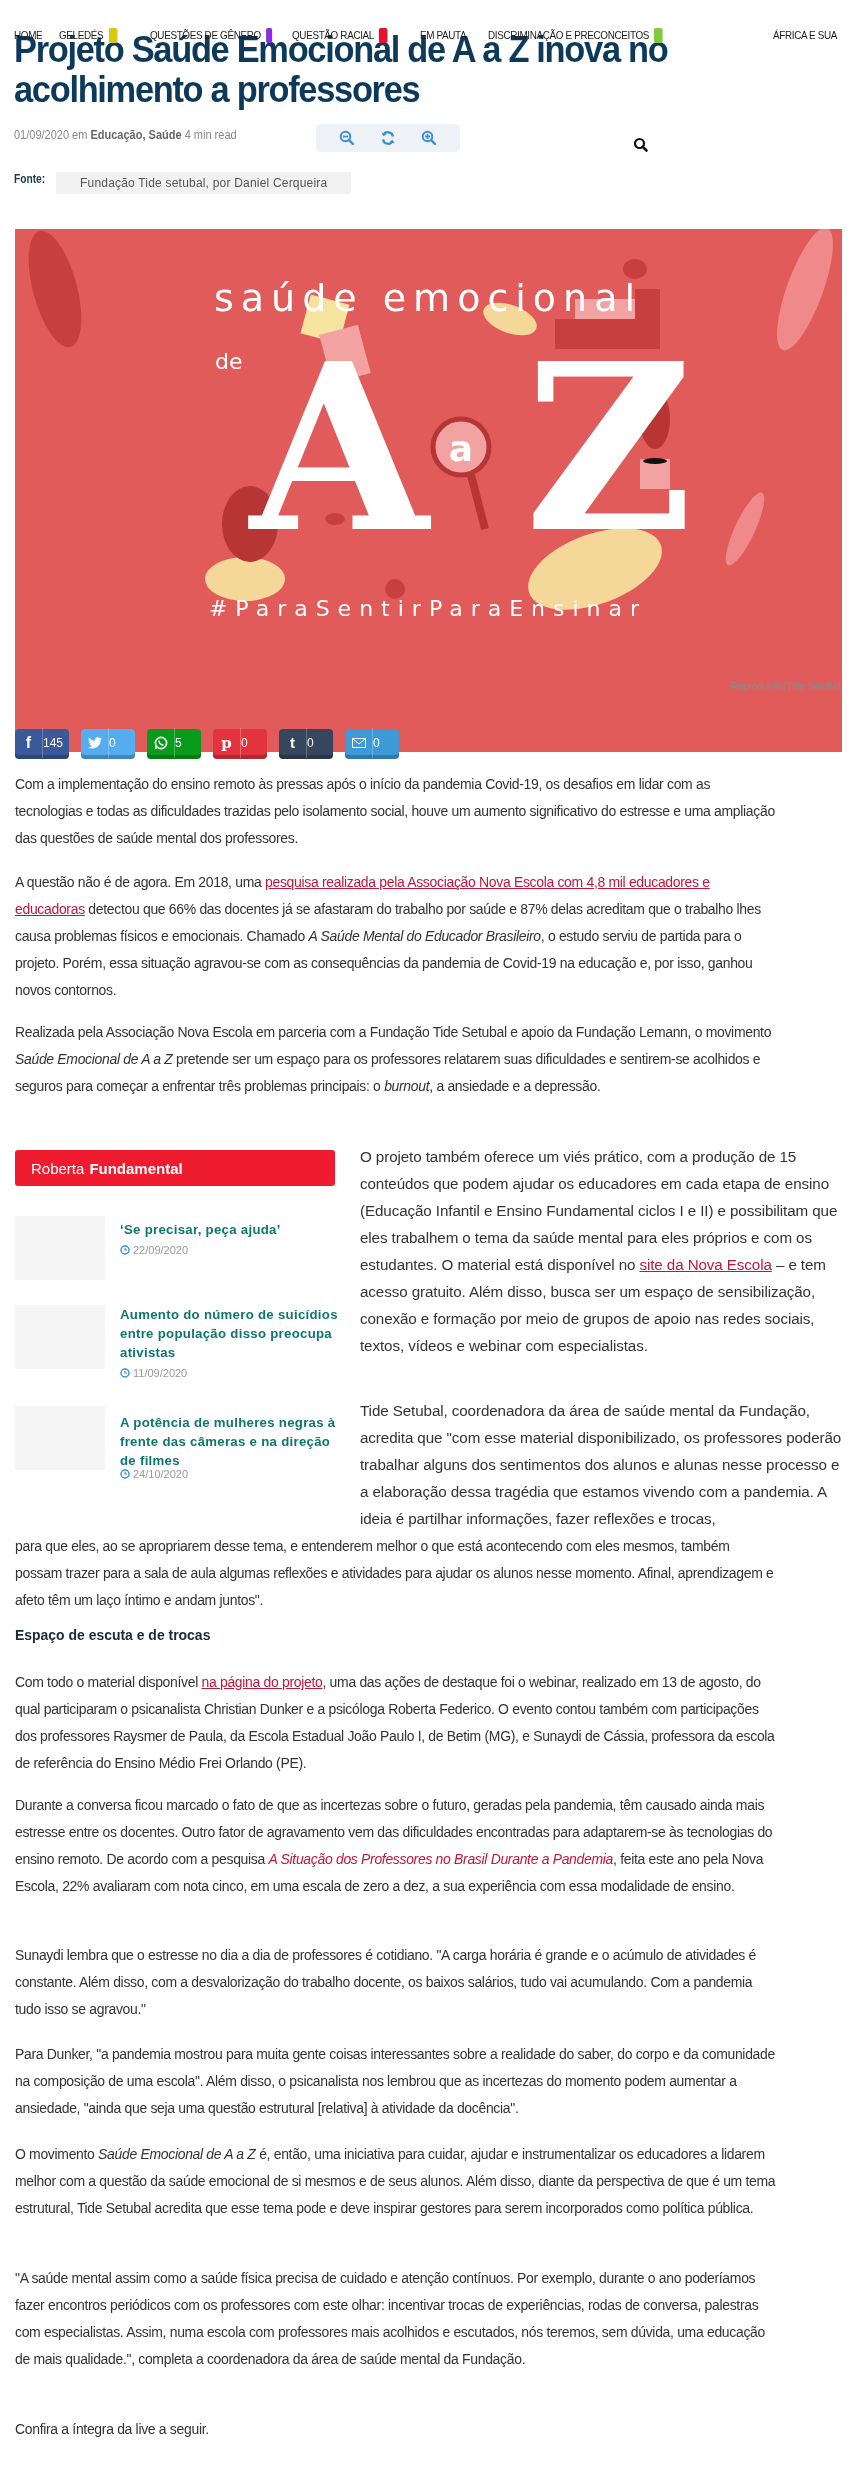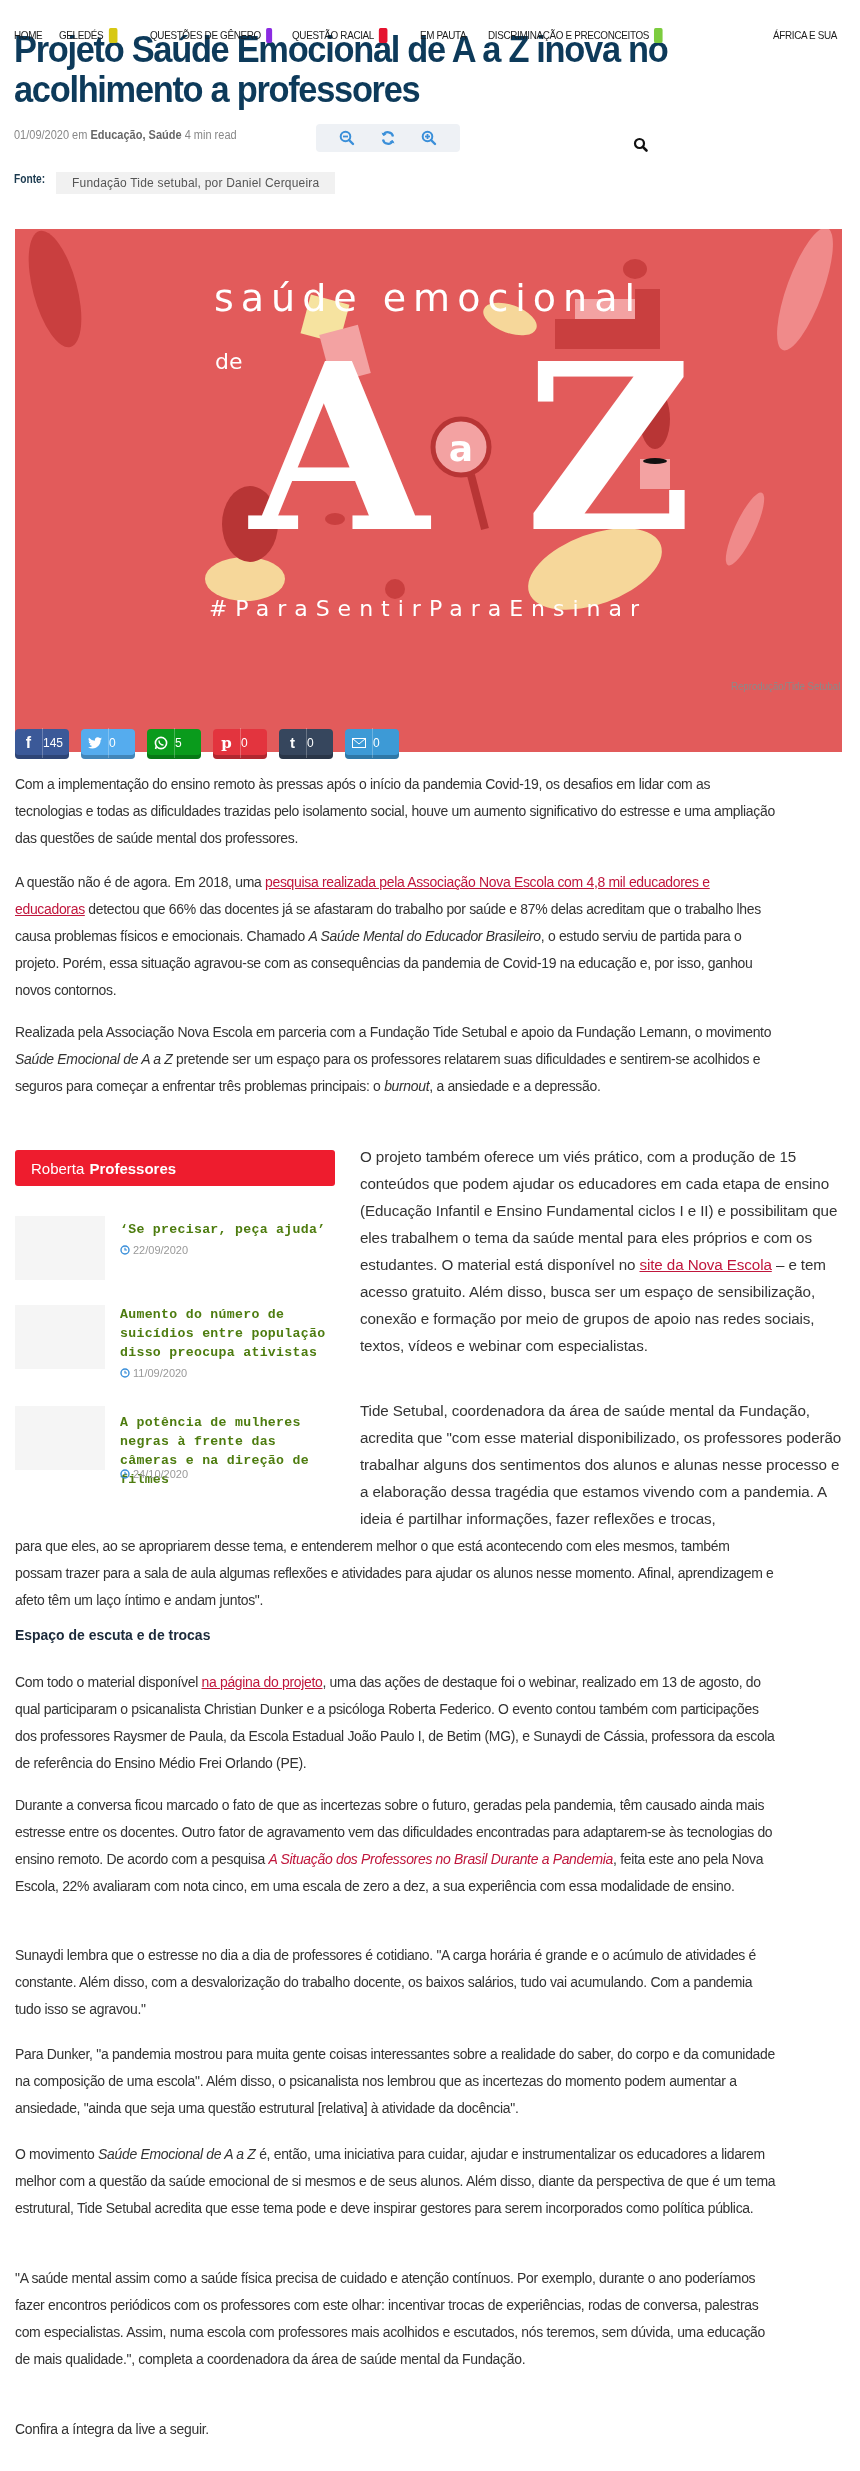--- a/index.html
+++ b/index.html
@@ -16,21 +16,21 @@
 
   
   .meta { position: absolute; top: 128px; left: 14px; font-size: 12.5px; color: #888; transform: scaleX(0.88); transform-origin: left center; }
   .meta b { color: #666; font-weight: bold; }
   .zoombox { position: absolute; top: 124px; left: 316px; width: 144px; height: 28px; background: #eef1f5; border-radius: 4px; display: flex; align-items: center; justify-content: space-around; padding: 0 10px; }
   .zoombox .zb { width: 20px; height: 20px; display: flex; align-items: center; justify-content: center; cursor: pointer; }
   .search-top { position: absolute; top: 137px; left: 633px; width: 18px; height: 18px; cursor: pointer; }
 
   .fonte { position: absolute; top: 172px; left: 14px; display: flex; }
   .fonte .lbl { font-size: 12px; font-weight: bold; color: #1b3a4f; transform: scaleX(0.85); transform-origin: left center; width: 38px; }
-  .fonte .val { background: #f1f1f1; color: #555; font-size: 12px; padding: 4px 16px; margin-left: 4px; letter-spacing: 0.2px; }
+  .fonte .val { background: #f1f1f1; color: #555; font-size: 12px; padding: 4px 24px; margin-left: 4px; letter-spacing: 0.2px; }
 
   
   .hero { position: absolute; top: 229px; left: 15px; width: 827px; height: 523px; background: #e25b5b; overflow: hidden; }
   .caption { position: absolute; top: 680px; right: 20px; font-size: 11px; color: #8a8a8a; transform: scaleX(0.88); transform-origin: right center; }
 
   
   .share { position: absolute; top: 729px; left: 15px; display: flex; gap: 12px; }
   .sbtn { height: 30px; width: 54px; border-radius: 4px; display: flex; align-items: center; color: #fff; font-size: 12px; box-shadow: inset 0 -4px 0 rgba(0,0,0,0.22); cursor: pointer; }
   .sbtn .ic { width: 28px; display: flex; align-items: center; justify-content: center; height: 100%; border-right: 1px solid rgba(255,255,255,0.25); margin-top: -3px; }
   .sbtn .ct { flex: 1; text-align: left; margin-top: -3px; }
@@ -42,21 +42,21 @@
   em { font-style: italic; }
 
   .rcol { position: absolute; left: 360px; width: 485px; font-size: 15.2px; line-height: 27px; color: #333; letter-spacing: -0.1px; }
 
   
   .related { position: absolute; top: 1150px; left: 15px; width: 320px; }
   .rel-head { height: 36px; background: #ee1c2e; border-radius: 3px; color: #fff; font-size: 15px; display: flex; align-items: center; padding-left: 16px; }
   .rel-head b { font-weight: bold; margin-left: 5px; }
   .rel-item { position: absolute; left: 0; width: 320px; }
   .rel-thumb { position: absolute; left: 0; width: 90px; height: 64px; background: #f5f5f5; }
-  .rel-title { position: absolute; left: 105px; width: 220px; font-size: 13.2px; line-height: 19px; font-weight: bold; color: #4d7c0f; letter-spacing: 0.3px; cursor: pointer; font-family: Liberation Mono, monospace; }
+  .rel-title { position: absolute; left: 105px; width: 220px; font-size: 13.2px; line-height: 19px; font-weight: bold; color: #0f766e; letter-spacing: 0.3px; cursor: pointer; }
   .rel-date { position: absolute; left: 105px; font-size: 11px; color: #999; display: flex; align-items: center; gap: 3px; }
 
   .h3 { position: absolute; top: 1626px; left: 15px; font-size: 15.5px; font-weight: bold; color: #1b2a3a; transform: scaleX(0.9); transform-origin: left top; }
 </style>
 </head>
 <body>
 
 <nav class="topnav">
   <span class="item" style="width:46px">
       <span>HOME</span>
@@ -216,21 +216,21 @@
 
 <p class="p" style="top:770px">Com a implementação do ensino remoto às pressas após o início da pandemia Covid-19, os desafios em lidar com as tecnologias e todas as dificuldades trazidas pelo isolamento social, houve um aumento significativo do estresse e uma ampliação das questões de saúde mental dos professores.</p>
 
 <p class="p" style="top:868px"><span>A questão não é de agora. Em 2018, uma </span><a class="lnk">pesquisa realizada pela Associação Nova Escola com 4,8 mil educadores e educadoras</a><span> detectou que 66% das docentes já se afastaram do trabalho por saúde e 87% delas acreditam que o trabalho lhes causa problemas físicos e emocionais. Chamado </span><em>A Saúde Mental do Educador Brasileiro</em><span>, o estudo serviu de partida para o projeto. Porém, essa situação agravou-se com as consequências da pandemia de Covid-19 na educação e, por isso, ganhou novos contornos.</span></p>
 
 <p class="p" style="top:1018px"><span>Realizada pela Associação Nova Escola em parceria com a Fundação Tide Setubal e apoio da Fundação Lemann, o movimento </span><em>Saúde Emocional de A a Z</em><span> pretende ser um espaço para os professores relatarem suas dificuldades e sentirem-se acolhidos e seguros para começar a enfrentar três problemas principais: o </span><em>burnout</em><span>, a ansiedade e a depressão.</span></p>
 
 <div class="related">
   <div class="rel-head">
     <span>Roberta</span>
-      <b>Professores</b>
+      <b>Fundamental</b>
   </div>
   <div class="rel-item" style="top:56px">
     <div class="rel-thumb" style="top:10px"></div>
     <div class="rel-title" style="top:14px">‘Se precisar, peça ajuda’</div>
     <div class="rel-date" style="top:38px">
       <svg width="10" height="10" viewBox="0 0 10 10">
           <circle cx="5" cy="5" r="4" fill="none" stroke="#3a8fd9" stroke-width="1.4"></circle>
           <path d="M5 2.8V5h2" fill="none" stroke="#3a8fd9" stroke-width="1.2"></path>
         </svg>
       <span>22/09/2020</span>

